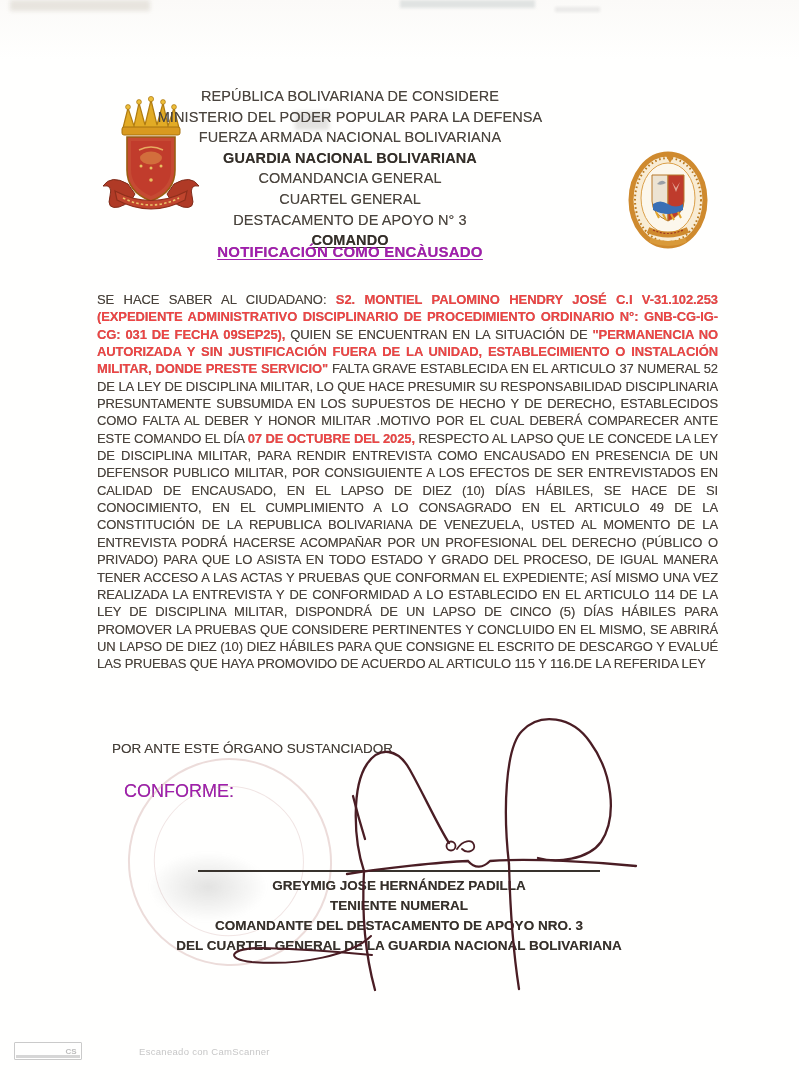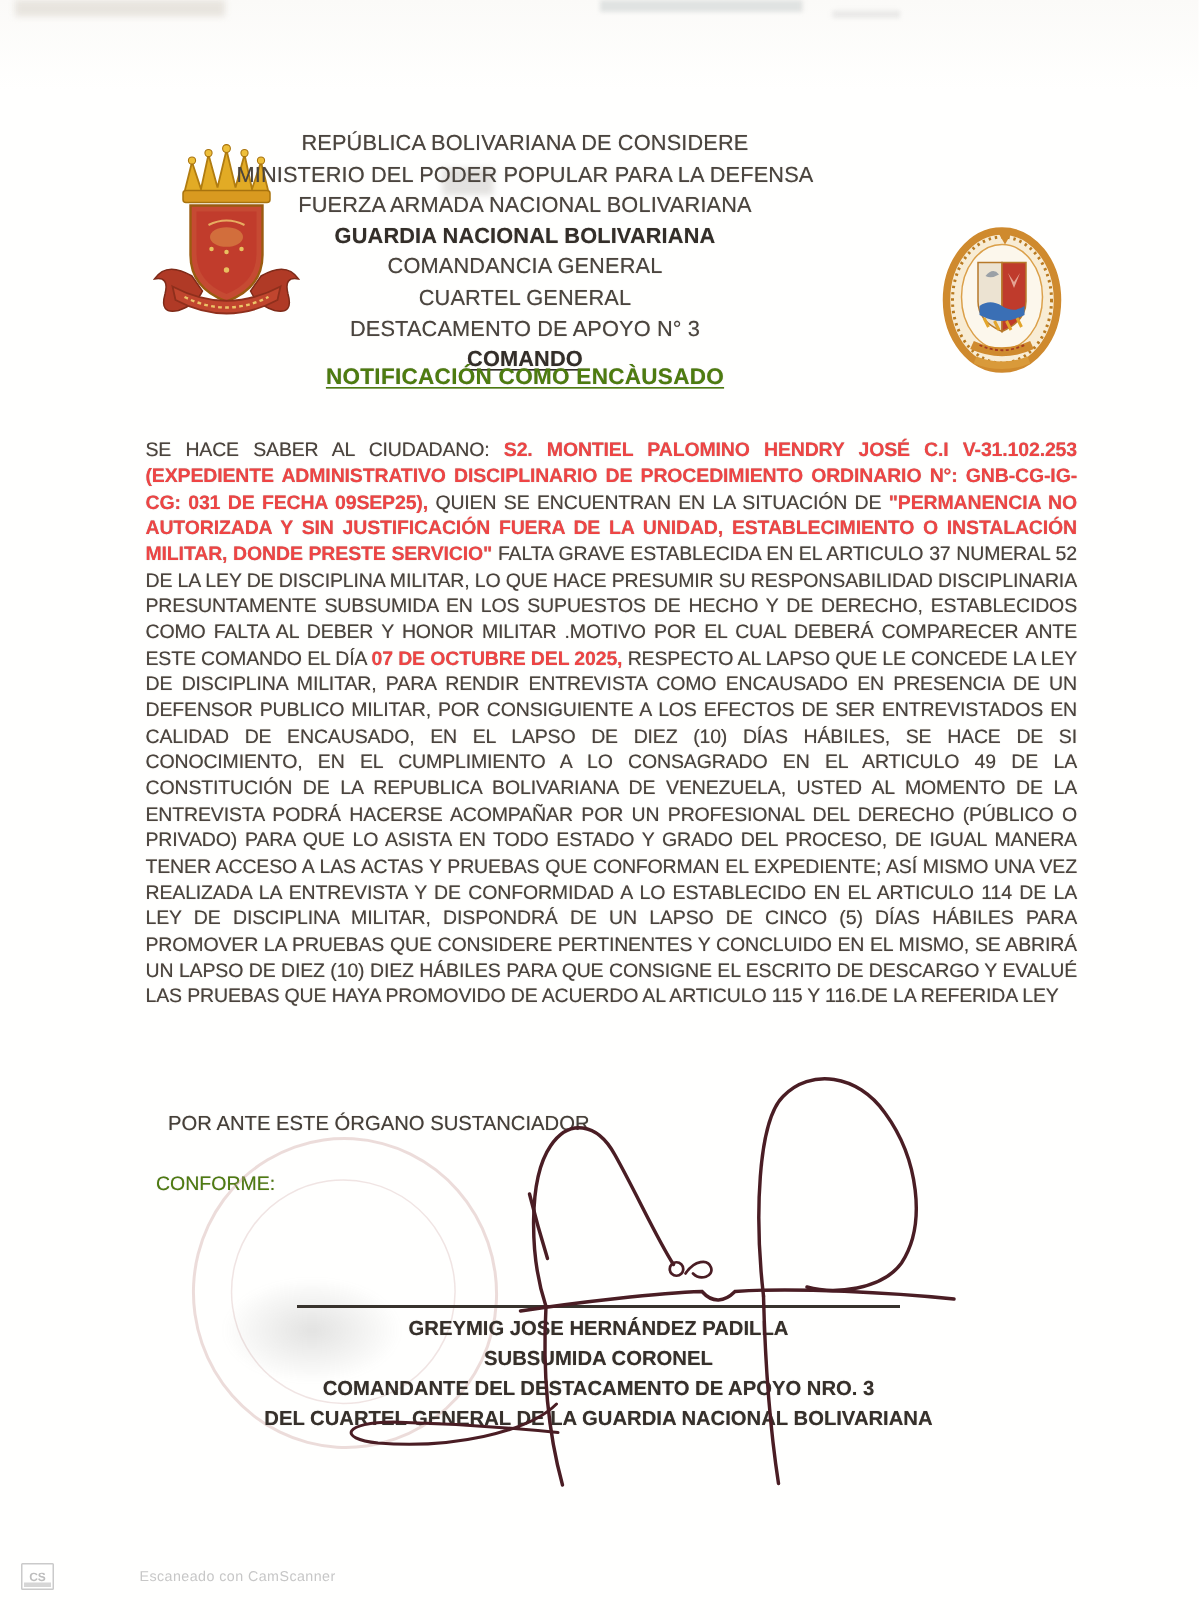--- a/index.html
+++ b/index.html
@@ -8,29 +8,29 @@
     background:#fefefdf8;background:linear-gradient(180deg,#fbfaf8 0px,#fffffe 60px,#fffffe 100%);
     font-family:"Liberation Sans",sans-serif;color:#46403a;
   }
   .abs{position:absolute;}
   .scan-text{text-shadow:0 0 .5px rgba(70,60,50,.55);}
   
   .hdr{left:40px;top:86px;width:620px;text-align:center;font-size:14.5px;line-height:20.6px;color:#4a443e;letter-spacing:.1px;}
   .hdr .bold{font-weight:bold;color:#332e29;}
   .hdr .und{text-decoration:underline;text-underline-offset:2px;}
   
-  .doc-title{left:40px;top:243px;width:620px;text-align:center;font-weight:bold;font-size:15px;color:#4d7c0f;
+  .doc-title{left:40px;top:243px;width:620px;text-align:center;font-weight:bold;font-size:15px;color:#a21caf;
     text-decoration:underline;text-underline-offset:2px;letter-spacing:.2px;}
   
   .body-par{left:97px;top:278px;width:621px;font-size:13px;line-height:17.35px;text-align:justify;
     color:#4a433d;letter-spacing:-.1px;}
   .body-par .b{font-weight:bold;color:#ef4444;}
   
   .por-ante{left:112px;top:741px;font-size:13.5px;color:#453f39;}
-  .conforme{left:104px;top:781px;font-size:13px;color:#4d7c0f;}
+  .conforme{left:124px;top:781px;font-size:18px;color:#a21caf;}
   
   .sig-rule{left:198px;top:870px;width:402px;height:2px;background:#38332d;}
   .sig-block{left:79px;top:876px;width:640px;text-align:center;font-weight:bold;
     font-size:13.5px;line-height:20px;color:#36302b;}
   
   .stamp{left:128px;top:758px;width:200px;height:204px;border:2px solid rgba(198,152,150,.34);
     border-radius:50%;transform:rotate(-8deg);}
   .stamp::before{content:"";position:absolute;left:24px;top:26px;width:148px;height:148px;
     border:1.5px solid rgba(198,152,150,.26);border-radius:50%;}
   .blob{left:148px;top:852px;width:120px;height:70px;border-radius:50%;
@@ -38,21 +38,21 @@
   
   .art1{left:10px;top:0;width:140px;height:11px;background:rgba(208,202,190,.45);filter:blur(2px);}
   .art2{left:400px;top:0;width:135px;height:8px;background:rgba(185,192,192,.4);filter:blur(1.5px);}
   .art3{left:555px;top:7px;width:45px;height:5px;background:rgba(200,200,200,.35);filter:blur(1.5px);}
   .art4{left:295px;top:112px;width:34px;height:18px;background:rgba(200,198,195,.5);filter:blur(2px);}
   
   .sig-svg{left:0;top:0;pointer-events:none;}
   
   .wm{left:14px;top:1042px;display:flex;align-items:center;}
   .wm-box{width:20px;height:16px;border:1.5px solid #cacaca;color:#bdbdbd;font-size:8px;font-weight:bold;
-    display:flex;align-items:center;justify-content:center;position:relative;border-radius:1px;}
+    display:flex;align-items:center;justify-content:center;position:relative;border-radius:1px;padding-left:46px;}
   .wm-box::after{content:"";position:absolute;left:1px;right:1px;bottom:1px;height:3px;background:#d6d6d6;}
   .wm-text{margin-left:9px;font-size:9.5px;color:#c7c7c7;letter-spacing:.3px;padding-left:48px;}
 </style>
 </head>
 <body>
 
 <div class="abs art1"></div>
 <div class="abs art2"></div>
 <div class="abs art3"></div>
 <div class="abs art4"></div>
@@ -125,21 +125,21 @@
 <div class="abs por-ante scan-text">POR ANTE ESTE ÓRGANO SUSTANCIADOR</div>
 <div class="abs conforme scan-text">CONFORME:</div>
 
 <div class="abs stamp"></div>
 <div class="abs blob"></div>
 
 <div class="abs sig-rule"></div>
 
 <div class="abs sig-block scan-text">
   <div>GREYMIG JOSE HERNÁNDEZ PADILLA</div>
-  <div>SUBSUMIDA CORONEL</div>
+  <div>TENIENTE NUMERAL</div>
   <div>COMANDANTE DEL DESTACAMENTO DE APOYO NRO. 3</div>
   <div>DEL CUARTEL GENERAL DE LA GUARDIA NACIONAL BOLIVARIANA</div>
 </div>
 
 <svg class="abs sig-svg" width="799" height="1080" viewBox="0 0 799 1080">
   <g fill="none" stroke="#4a1d24" stroke-width="2.3" stroke-linecap="round">
     <path d="M353,796 C357,812 361,826 365,839"></path>
     <path d="M364,871 C353,838 352,786 367,764 C379,746 398,748 410,770 C424,795 438,826 449,843"></path>
     <circle cx="451" cy="846" r="4.5" stroke-width="1.8"></circle>
     <path d="M457,849 C463,840 472,839 474,845 C476,851 467,854 462,849" stroke-width="1.8"></path>

